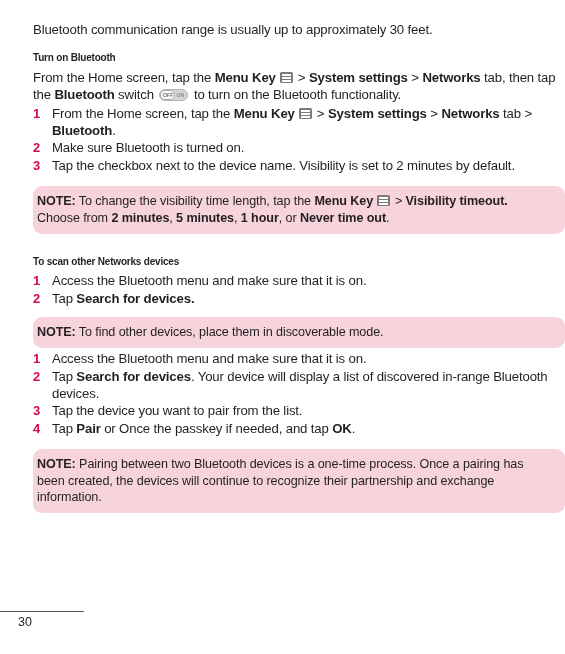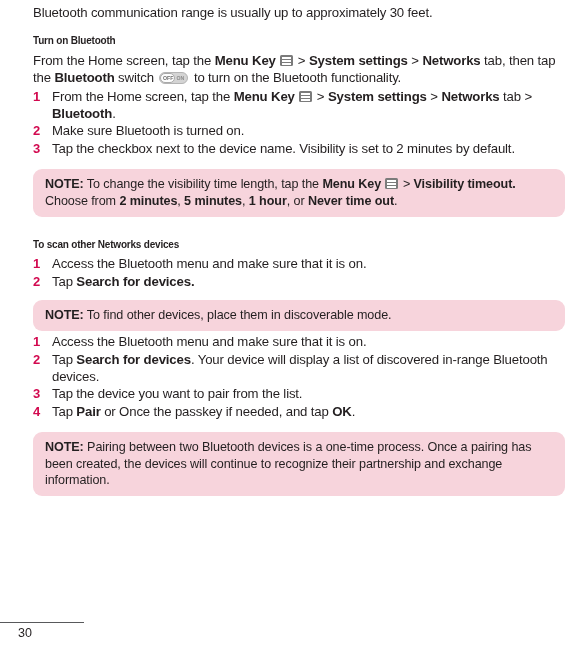--- a/index.html
+++ b/index.html
@@ -79,21 +79,21 @@
   }
   .step-text {
     display: block;
   }
 
   
   .note {
     position: relative;
     background: #f7d4dc;
     border-radius: 9px;
-    padding: 7px 12px 8px 12px;
+    padding: 7px 12px 8px 4px;
     margin-left: 0;
     width: 532px;
     box-sizing: border-box;
     font-size: 12.6px;
     line-height: 16.3px;
     letter-spacing: -0.1px;
     color: #231f20;
   }
   .note .note-label {
     font-weight: bold;
@@ -163,21 +163,21 @@
     font-weight: bold;
     color: #8c8c8c;
     letter-spacing: 0.1px;
     line-height: 8px;
   }
 
   
   .footer {
     position: absolute;
     left: 0;
-    bottom: 13px;
+    bottom: 24px;
     width: 100px;
   }
   .footer-rule {
     width: 84px;
     height: 1px;
     background: #58595b;
     margin: 0 0 3px 0;
   }
   .footer-pagenum {
     font-size: 12.5px;
@@ -185,21 +185,21 @@
     padding-left: 18px;
     line-height: 15px;
   }
 </style>
 </head>
 <body>
 
 <div class="page">
   <div class="content">
 
-    <p class="para" style="margin-top:0px; padding-top:4px;">
+    <p class="para" style="margin-top:8px; padding-top:13px;">
       <span>Bluetooth communication range is usually up to approximately 30 feet.</span>
     </p>
 
     <h3 class="heading" style="margin-top:11px;">Turn on Bluetooth</h3>
 
     <p class="para" style="margin-top:3px;"><span>From the Home screen, tap the </span><b>Menu Key</b>&nbsp;<span class="menu-key-icon"><i></i><i></i><i></i></span><span> &gt; </span><b>System settings</b><span> &gt; </span><b>Networks</b><span> tab, then tap the </span><b>Bluetooth</b><span> switch </span><span class="toggle-switch-icon"><span class="knob"></span><span class="lbl-off">OFF</span><span class="lbl-on">ON</span></span><span> to turn on the Bluetooth functionality.</span></p>
 
 
     <ol class="steps" style="margin-top:3px;">
       <li class="step">

